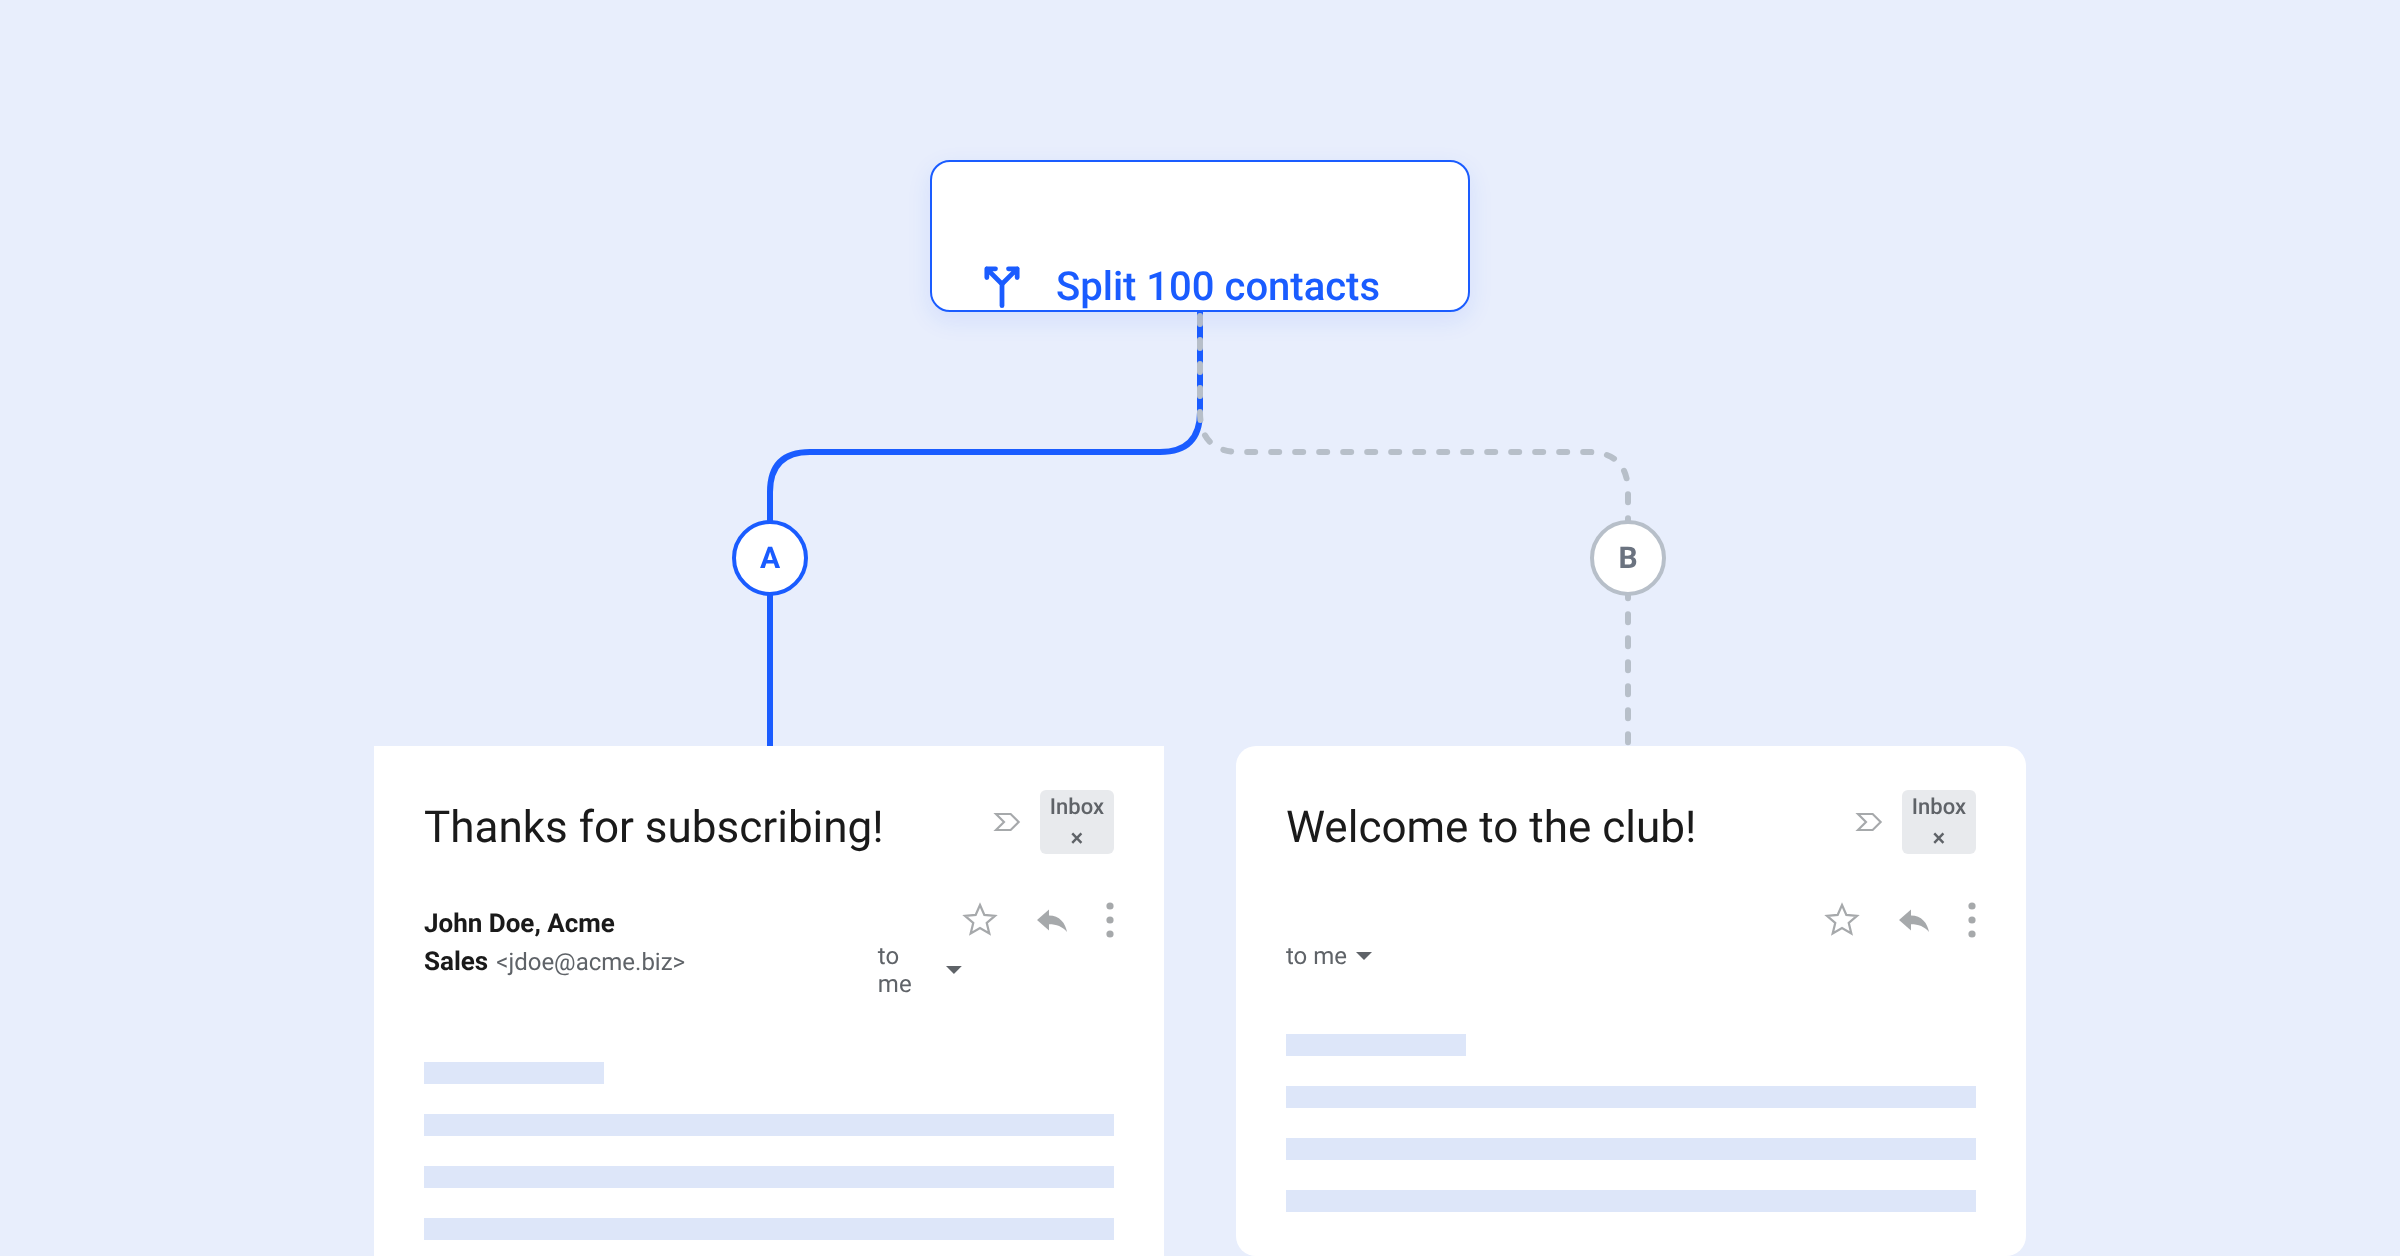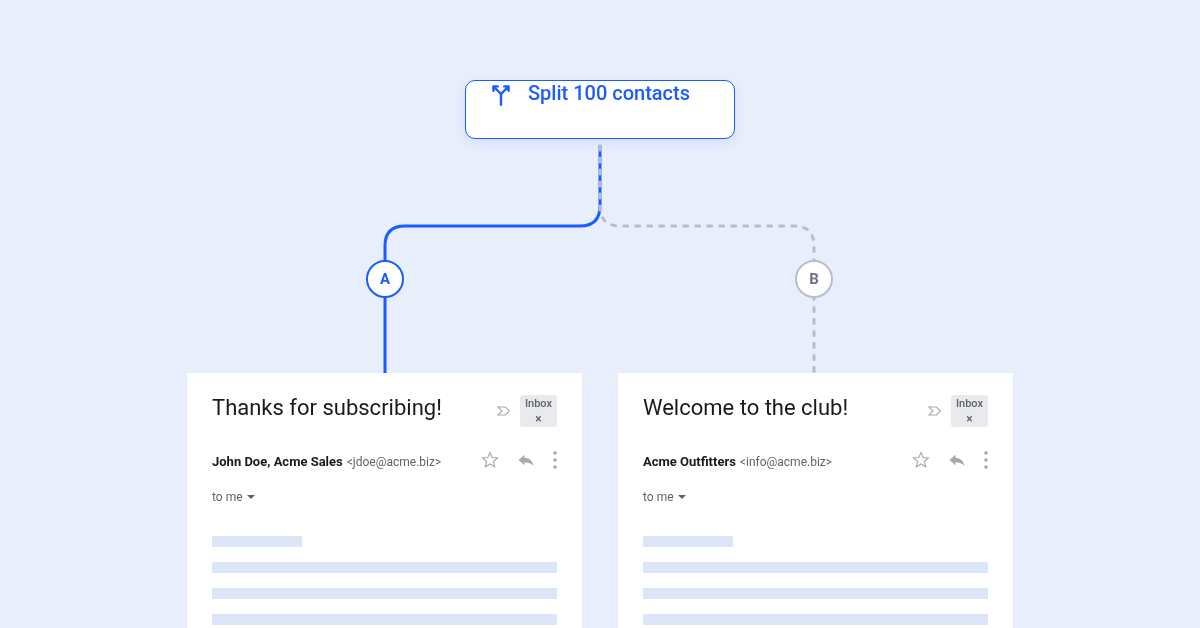--- a/index.html
+++ b/index.html
@@ -13,26 +13,26 @@
       background: #E8EEFC;
       font-family: -apple-system, BlinkMacSystemFont, "Segoe UI", Roboto, Helvetica, Arial, sans-serif;
       position: relative;
       overflow: hidden;
     }
     .split-node {
       position: absolute;
       left: 465px;
       top: 80px;
       width: 270px;
-      height: 59px;
+      height: 76px;
       background: #fff;
       border: 1.5px solid #1A5CFF;
       border-radius: 10px;
       display: flex;
-      align-items: flex-start;
+      align-items: flex-end;
       padding: 0 22px;
       box-shadow: 0 4px 12px rgba(26, 92, 255, 0.1);
     }
     .split-icon {
       margin-right: 14px;
       flex-shrink: 0;
     }
     .split-label {
       color: #1A5CFF;
       font-size: 20px;
@@ -76,24 +76,25 @@
       width: 395px;
       height: 255px;
       background: #fff;
       padding: 22px 25px;
     }
     .email-a {
       left: 187px;
     }
     .email-b {
       left: 618px;
+      border-radius: 10px;
     }
     .email-header {
       display: flex;
-      align-items: flex-start;
+      align-items: flex-end;
       justify-content: space-between;
       margin-bottom: 24px;
       gap: 20px;
     }
     .email-subject {
       font-size: 22px;
       color: #1a1a1a;
       font-weight: 400;
     }
     .header-right {
@@ -123,21 +124,21 @@
       line-height: 1;
     }
     .sender-row {
       display: flex;
       align-items: flex-start;
       justify-content: space-between;
       margin-bottom: 6px;
     }
     .sender-info {
       display: flex;
-      flex-direction: column;
+      flex-direction: row;
     }
     .sender-name {
       font-size: 13px;
       color: #1a1a1a;
       font-weight: 700;
     }
     .sender-email {
       font-size: 12px;
       color: #5F6368;
       font-weight: 400;
@@ -258,23 +259,20 @@
         <path d="M3 6 L14 6 L20 12 L14 18 L3 18 L9 12 Z" stroke="#5F6368" stroke-width="1.6" fill="none"></path>
       </svg>
       <div class="inbox-tag">
         <span>Inbox</span>
         <span class="x">×</span>
       </div>
     </div>
   </div>
   <div class="sender-row">
     <div class="sender-info">
-      <div>
-        <span class="sender-name">Acme Outfitters</span><span class="sender-email">&lt;info@acme.biz&gt;</span>
-      </div>
       <div class="to-me">
         <span>to me</span>
         <svg class="chevron" width="8" height="5" viewBox="0 0 8 5">
             <path d="M0 0 L4 4 L8 0 Z" fill="#5F6368"></path>
           </svg>
       </div>
     </div>
     <div class="action-icons">
       <svg class="action-icon" width="18" height="18" viewBox="0 0 24 24" fill="none">
           <path d="M12 2 L14.9 8.6 L22 9.3 L16.5 14 L18.2 21 L12 17.3 L5.8 21 L7.5 14 L2 9.3 L9.1 8.6 Z" stroke="#5F6368" stroke-width="1.5"></path>

